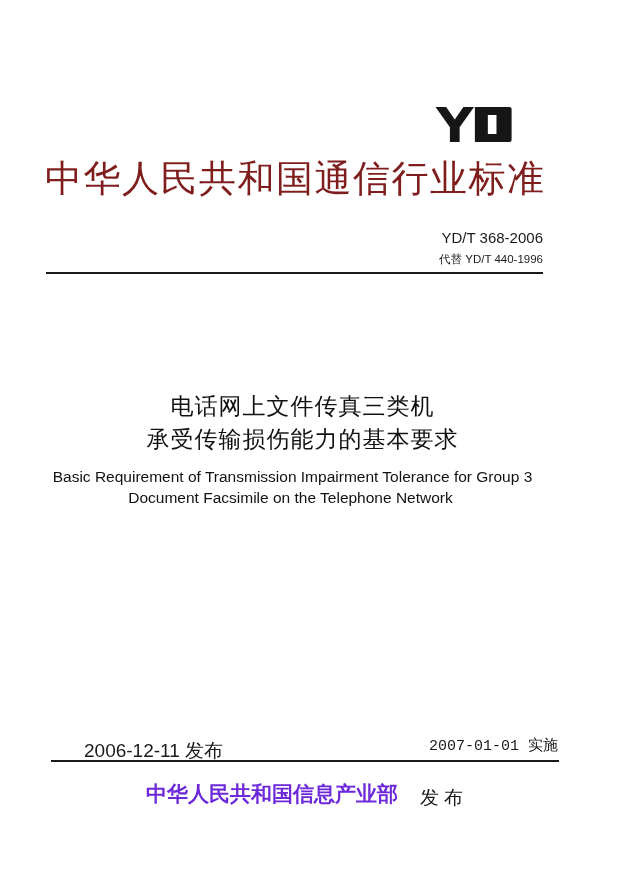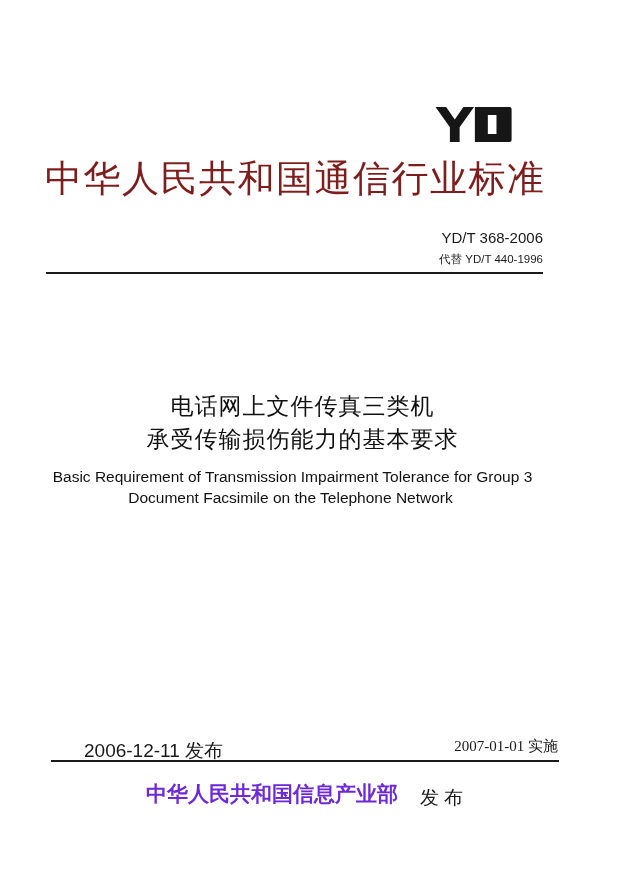--- a/index.html
+++ b/index.html
@@ -106,21 +106,21 @@
       left: 52px;
       top: 741px;
       font-family: "Liberation Sans", sans-serif;
       font-size: 19px;
       line-height: 1;
       margin-left: 32px;
     }
     .date-effect {
       right: 67px;
       top: 739px;
-      font-family: Liberation Serif, serif;
+      font-family: Liberation Mono, monospace;
       font-size: 15px;
       line-height: 1;
     }
     .rule-bottom {
       left: 51px;
       width: 508px;
       top: 760px;
       height: 0;
       border-top: 2px solid #1a1a1a;
     }

